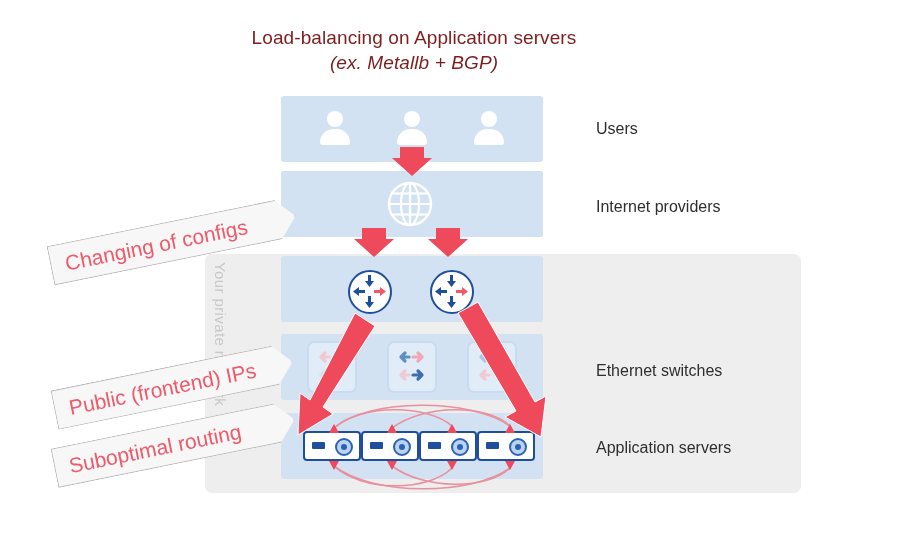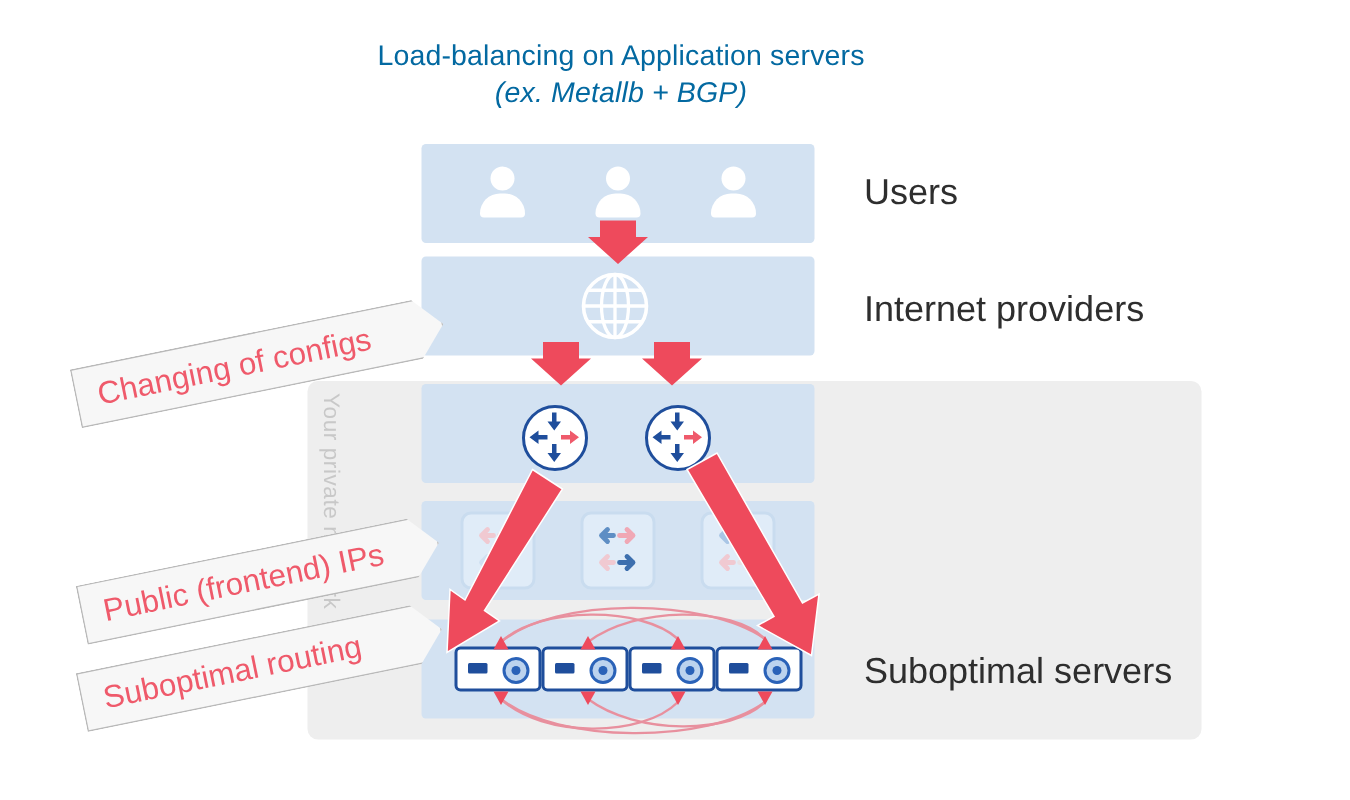--- a/index.html
+++ b/index.html
@@ -8,21 +8,21 @@
     background:#ffffff;
     font-family:"Liberation Sans", sans-serif;
     overflow:hidden;
     position:relative;
   }
   #stage{position:absolute;left:0;top:0;width:900px;height:533px;}
 
   
   .title{
     position:absolute;left:0;top:25px;width:828px;
-    text-align:center;color:#0369a1;
+    text-align:center;color:#7f1d1d;
     font-size:19px;line-height:25px;font-weight:400;
     letter-spacing:.1px;
   }
   .title .l2{display:block;font-style:italic;}
 
   
   .gray-panel{
     position:absolute;left:205px;top:254px;width:596px;height:239px;
     background:#eeeeee;border-radius:7px;
   }
@@ -38,22 +38,22 @@
   
   .band{position:absolute;left:281px;width:262px;background:#d3e2f2;border-radius:3px;}
   .band.b1{top:96px;height:66px;}
   .band.b2{top:171px;height:66px;}
   .band.b3{top:256px;height:66px;}
   .band.b4{top:334px;height:66px;}
   .band.b5{top:413px;height:66px;}
 
   
   .caption{
-    position:absolute;left:576px;color:#2e2e2e;
-    font-size:24px;line-height:22px;white-space:nowrap;
+    position:absolute;left:596px;color:#2e2e2e;
+    font-size:16px;line-height:22px;white-space:nowrap;
   }
   .caption.c1{top:118px;}
   .caption.c2{top:196px;text-align:center;}
   .caption.c3{top:282px;}
   .caption.c4{top:360px;}
   .caption.c5{top:437px;}
 
   
   .user{position:absolute;width:34px;height:34px;}
   .user .head{
@@ -272,19 +272,20 @@
       <polygon points="510,424 505,433 515,433"></polygon>
       <polygon points="334,470 329,461 339,461"></polygon>
       <polygon points="392,470 387,461 397,461"></polygon>
       <polygon points="452,470 447,461 457,461"></polygon>
       <polygon points="510,470 505,461 515,461"></polygon>
     </g>
   </svg>
 
   <div class="caption c1">Users</div>
   <div class="caption c2">Internet providers</div>
-  <div class="caption c5">Suboptimal servers</div>
+  <div class="caption c4">Ethernet switches</div>
+  <div class="caption c5">Application servers</div>
 
   <div class="ribbon rb1">Changing of configs</div>
   <div class="ribbon rb2">Public (frontend) IPs</div>
   <div class="ribbon rb3">Suboptimal routing</div>
 
 </div>
 
 </body></html>

